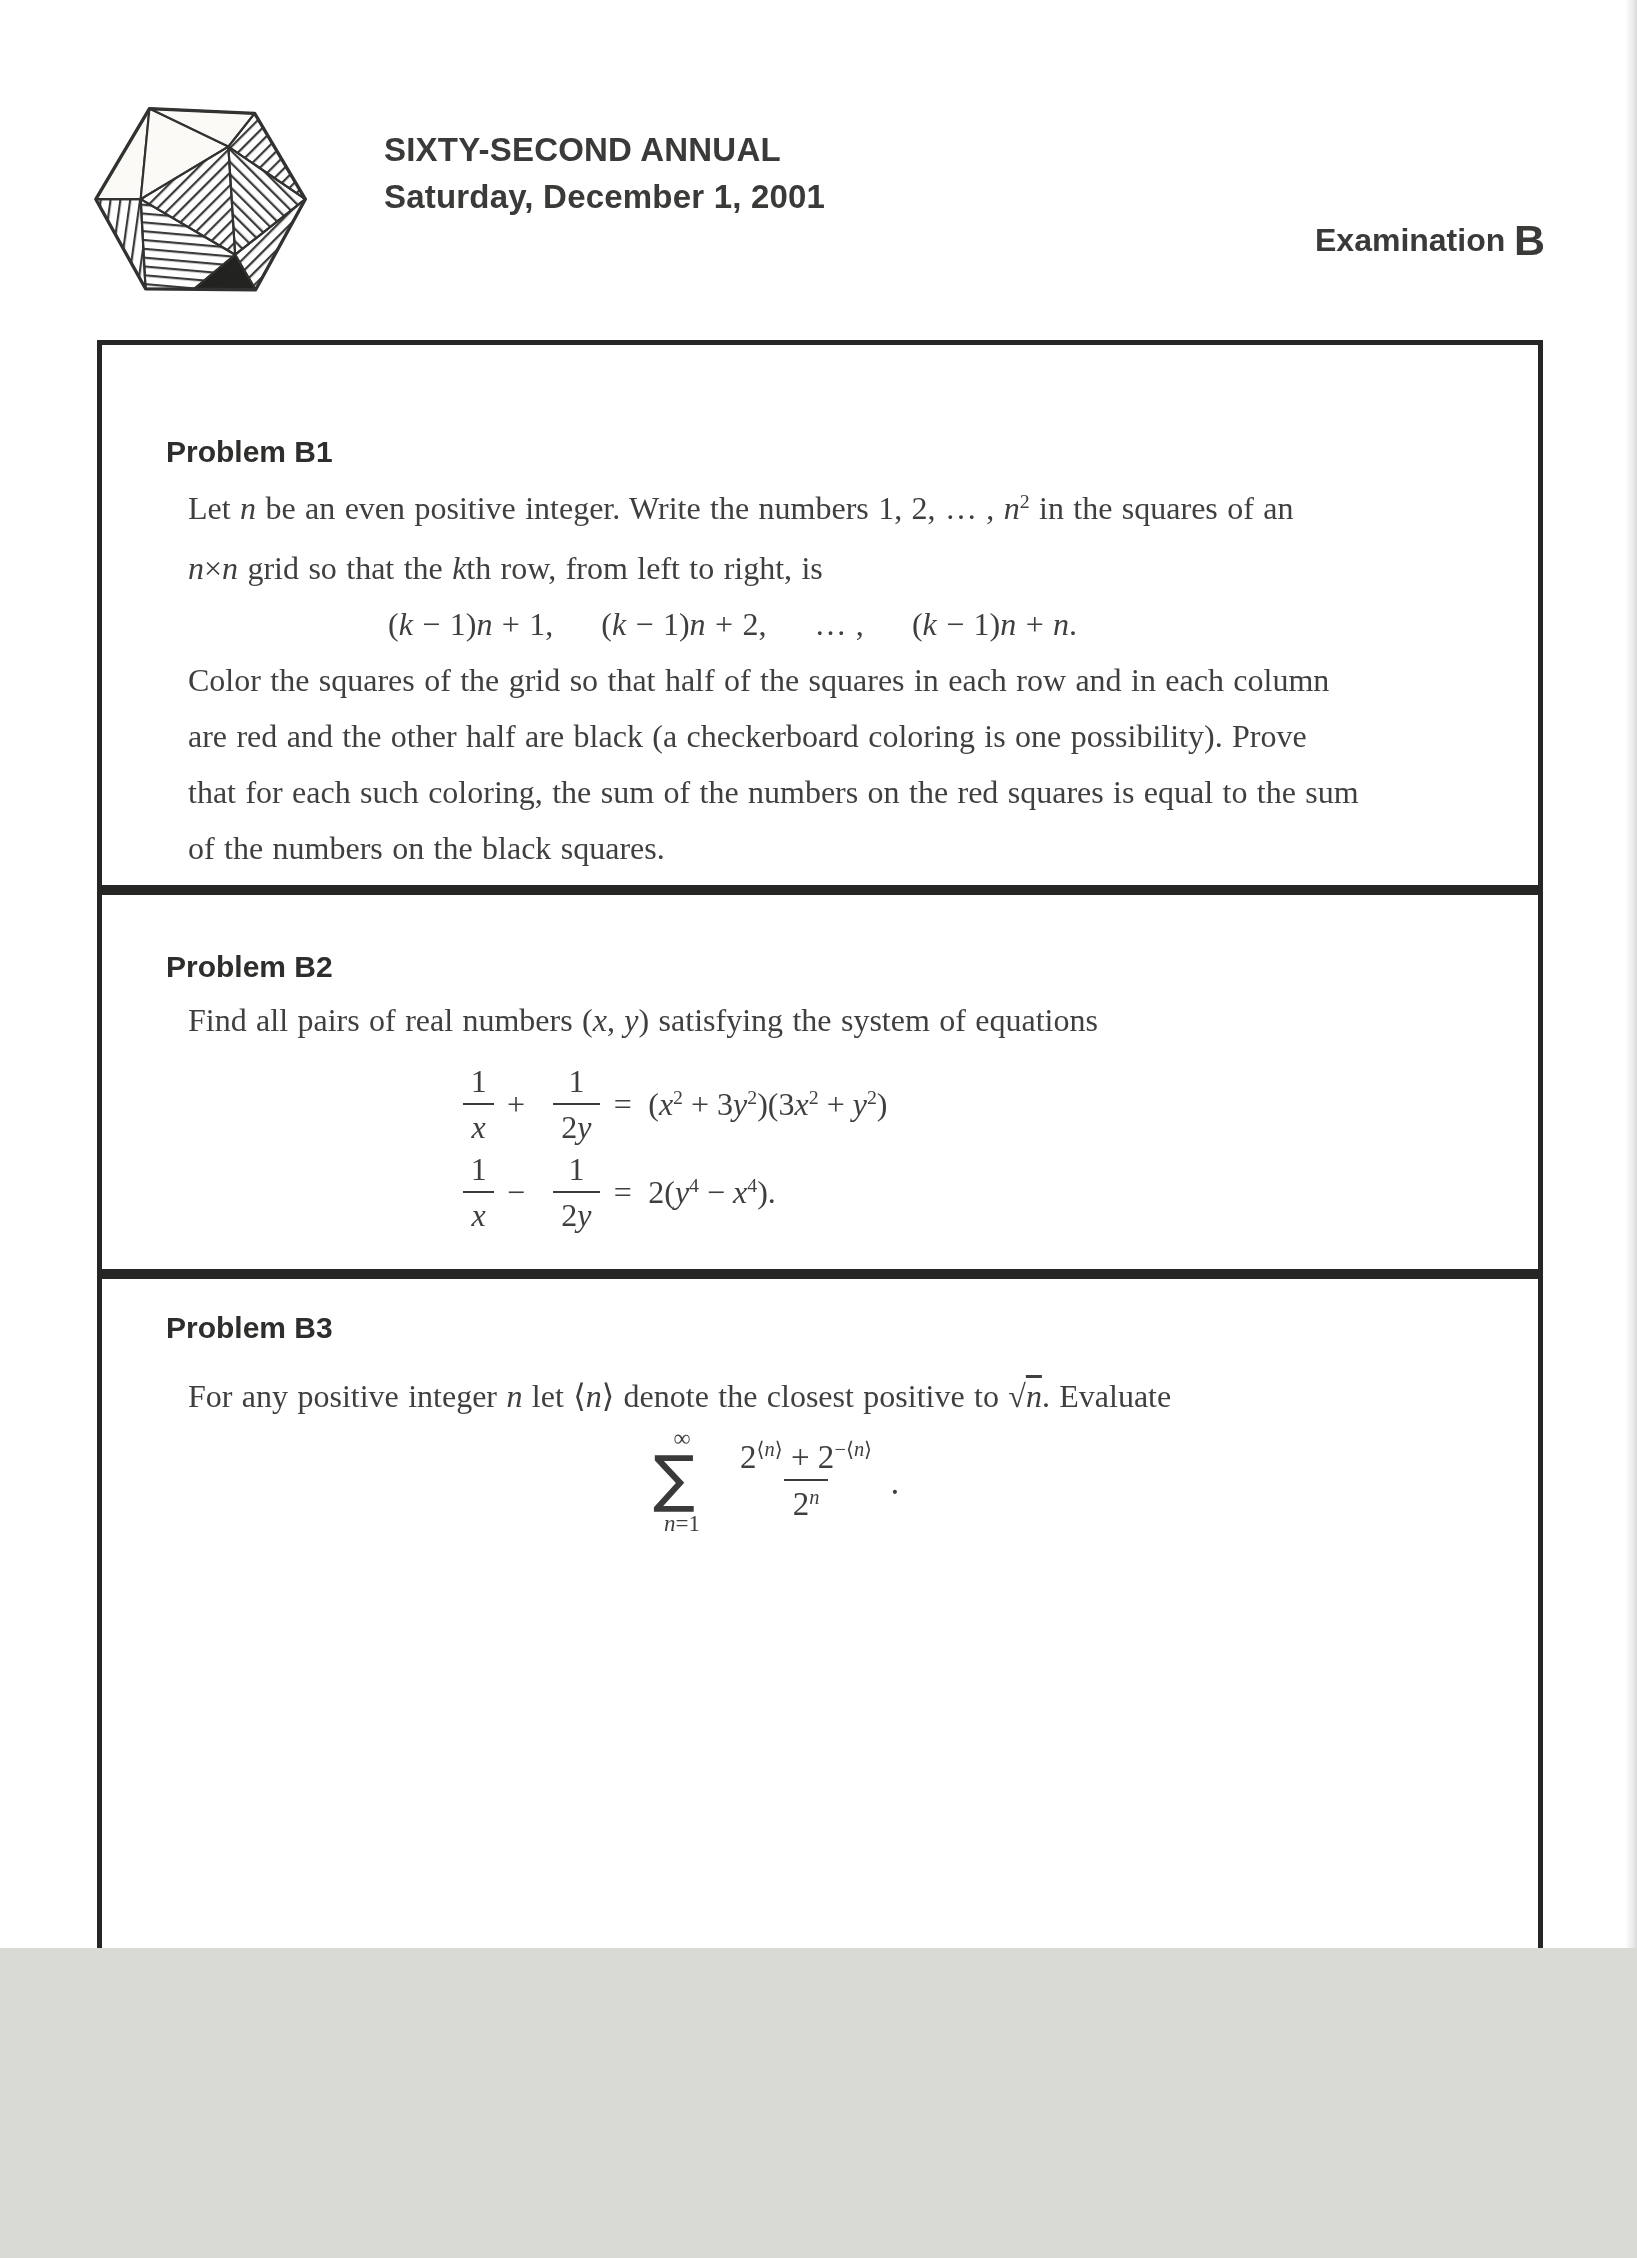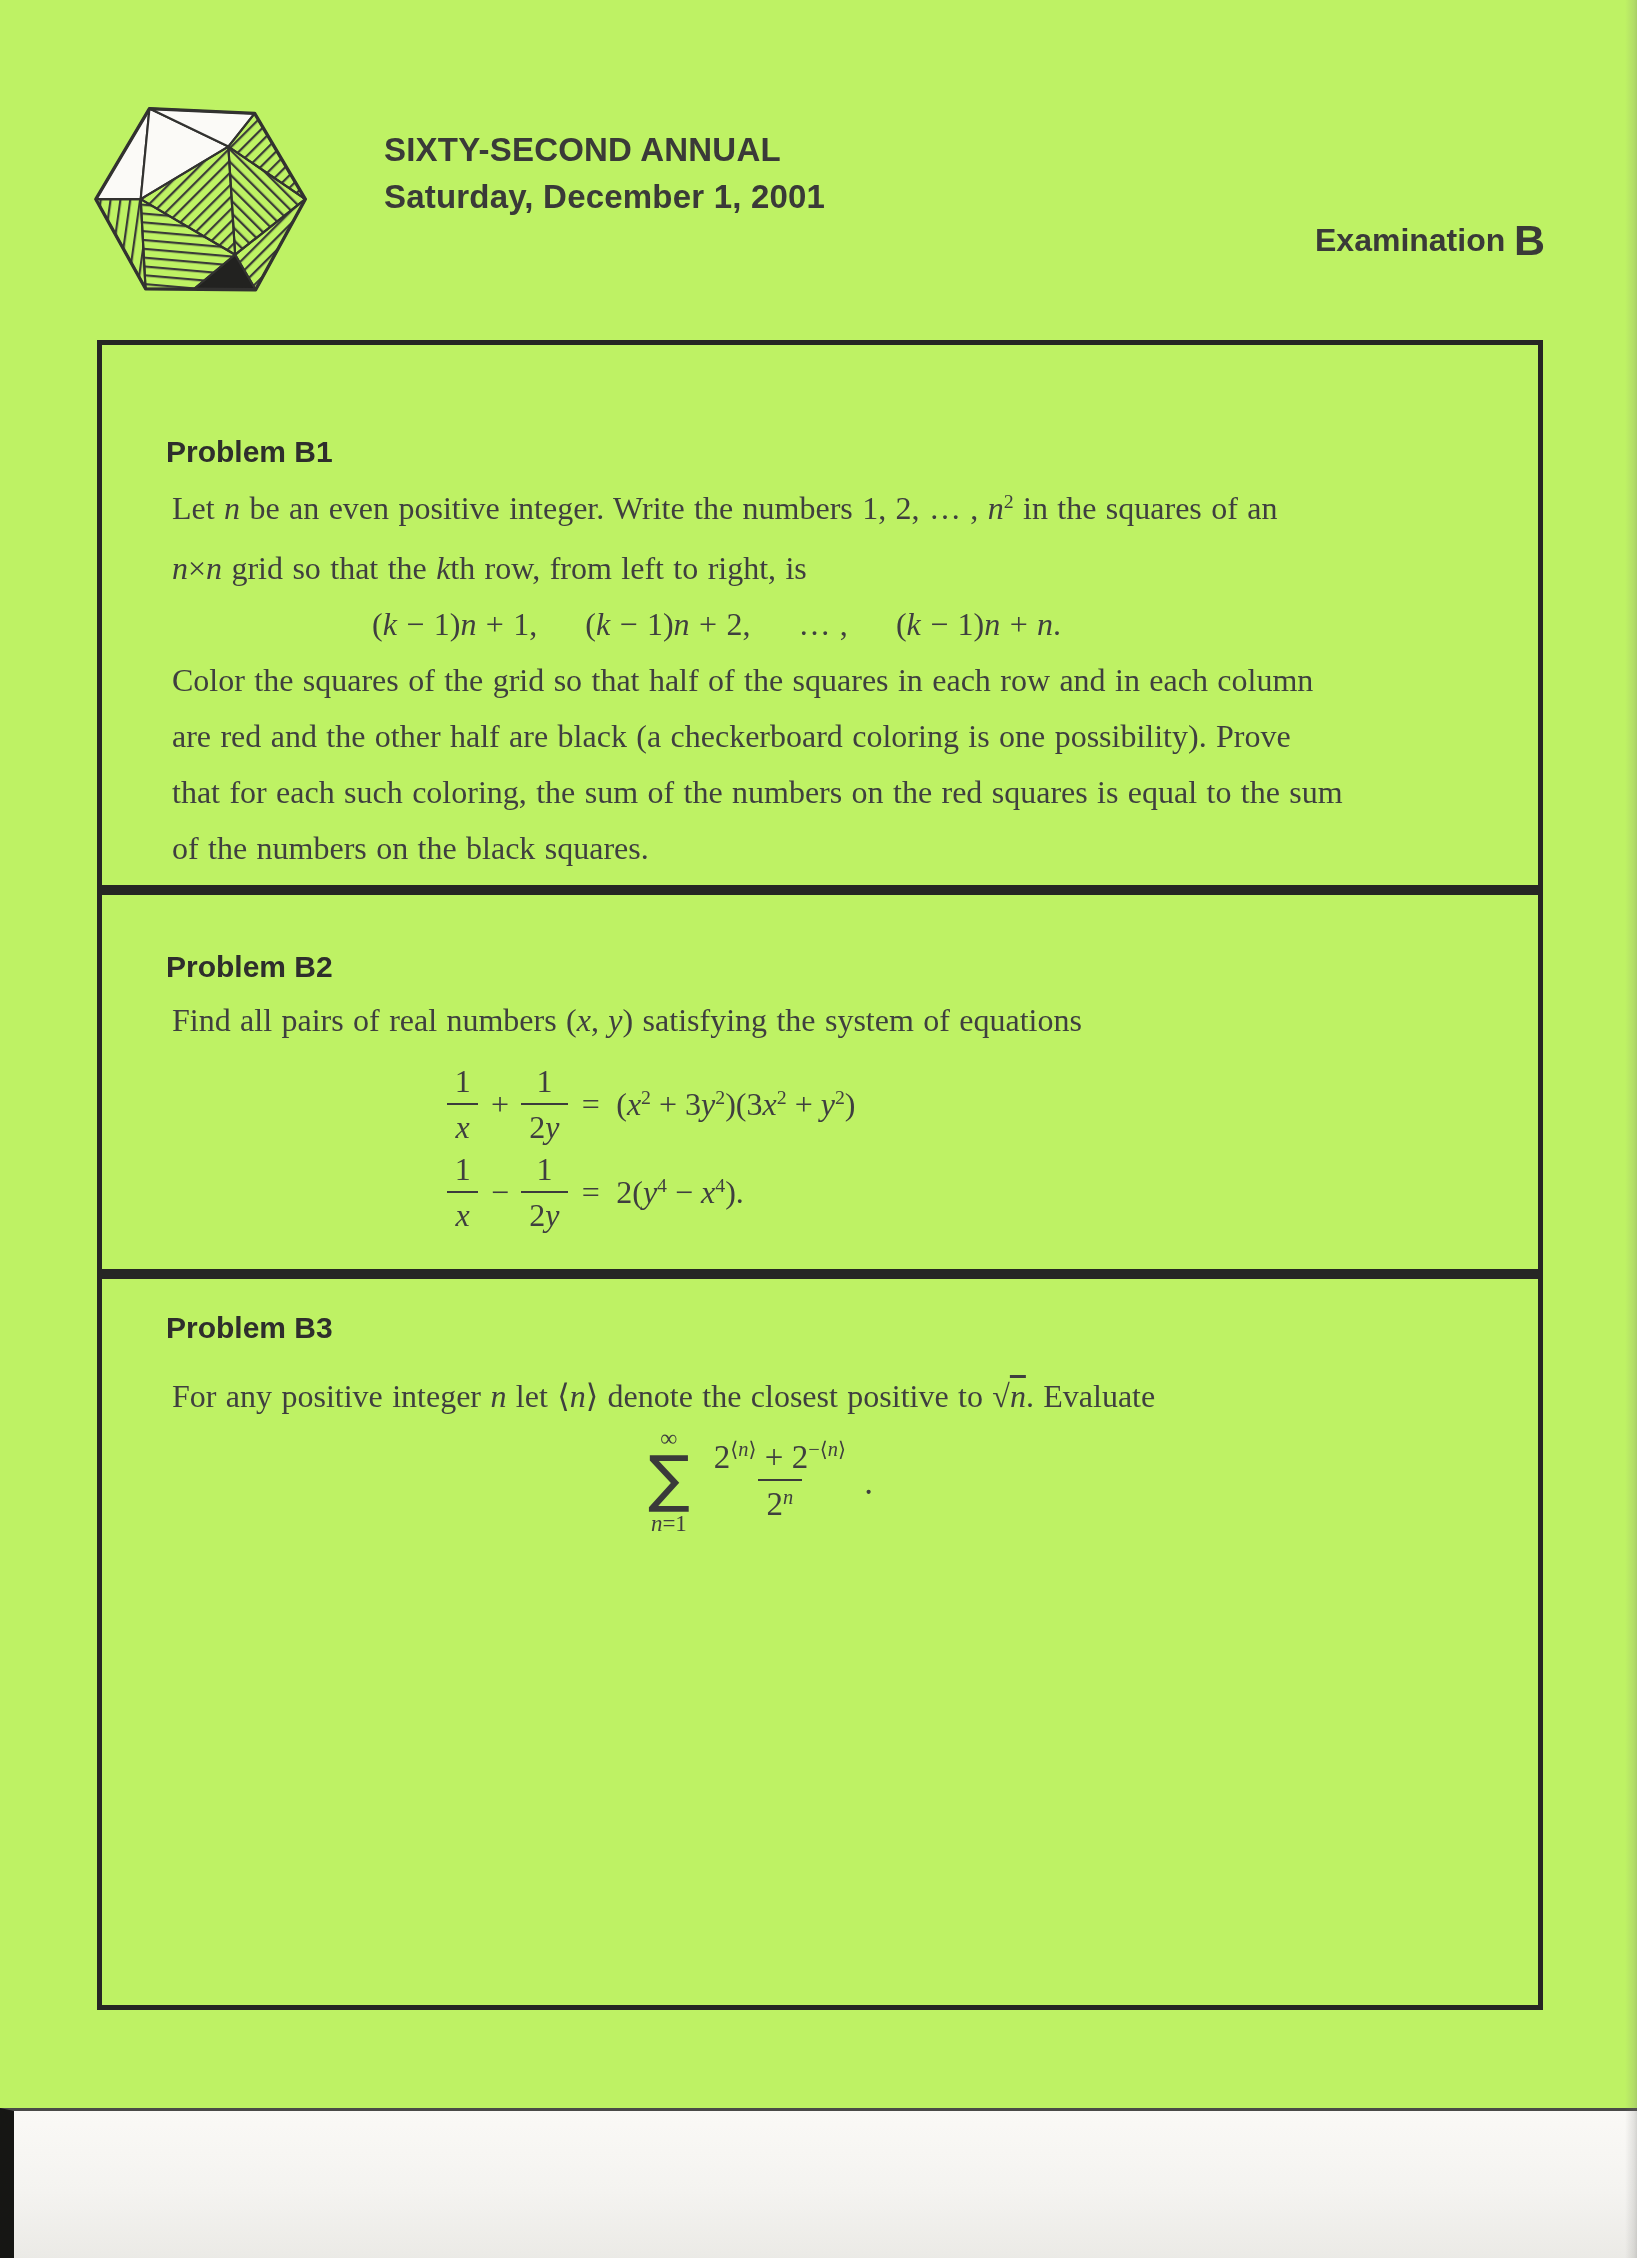--- a/index.html
+++ b/index.html
@@ -1,38 +1,38 @@
 <!DOCTYPE html>
 <html><head>
 <meta charset="utf-8">
 <style>
   html,body{margin:0;padding:0;background:#d9d9d6;}
   .page{
-    position:relative;width:1638px;height:2258px;background:#bef264;overflow:hidden;
+    position:relative;width:1638px;height:1948px;background:#ffffff;overflow:hidden;
     font-family:"Liberation Serif","DejaVu Serif",serif;color:#3f3f3f;
   }
   .scan-edge-right{position:absolute;right:0;top:0;width:13.5px;height:2258px;
     background:linear-gradient(90deg, rgba(0,0,0,0) 0%, rgba(120,120,118,0.18) 70%, rgba(100,100,98,0.28) 100%);}
   
   .logo{position:absolute;left:85px;top:93px;width:238px;height:226px;}
   .header-text{position:absolute;left:384px;top:126px;}
   .hdr-line{font-family:"Liberation Sans","DejaVu Sans",sans-serif;font-weight:700;
     font-size:33px;line-height:47px;color:#3a3a38;letter-spacing:0.2px;white-space:nowrap;}
   .exam{position:absolute;top:216px;right:93px;font-family:"Liberation Sans","DejaVu Sans",sans-serif;
     font-weight:700;font-size:32px;color:#3a3a38;white-space:nowrap;}
   .exam .exam-letter{font-size:43px;margin-left:8.7px;vertical-align:-3.9px;}
   
   .pbox{position:absolute;left:97px;width:1446px;border:5.8px solid #262624;box-sizing:border-box;background:transparent;padding-left:48px;}
   #box-b1{top:340px;height:550px;}
   #box-b2{top:890px;height:384px;}
   #box-b3{top:1274px;height:736px;}
   .ptitle{position:absolute;font-family:"Liberation Sans","DejaVu Sans",sans-serif;font-weight:700;
     font-size:30px;line-height:35px;color:#2e2e2c;white-space:nowrap;}
   .body-text{font-size:32px;line-height:56px;color:#3f3f3f;word-spacing:1.4px;}
-  .rich{white-space:pre-wrap;}
+  .rich{white-space:pre-wrap;margin-left:16px;}
   .tline{white-space:pre-wrap;}
   .seg-i{font-style:italic;}
   .seg-sup{font-size:0.62em;position:relative;top:-0.55em;}
   .seg-ol{text-decoration:overline;}
   .eqline{white-space:pre-wrap;}
   
   .eqrow{position:absolute;display:flex;align-items:center;font-size:32px;color:#3f3f3f;}
   .frac{display:inline-flex;flex-direction:column;align-items:center;}
   .fnum{padding:0 8.7px 4.8px 8.7px;line-height:1.05;}
   .fden{border-top:2.4px solid #3c3c3c;padding:5.8px 8.7px 0 8.7px;line-height:1.05;}

